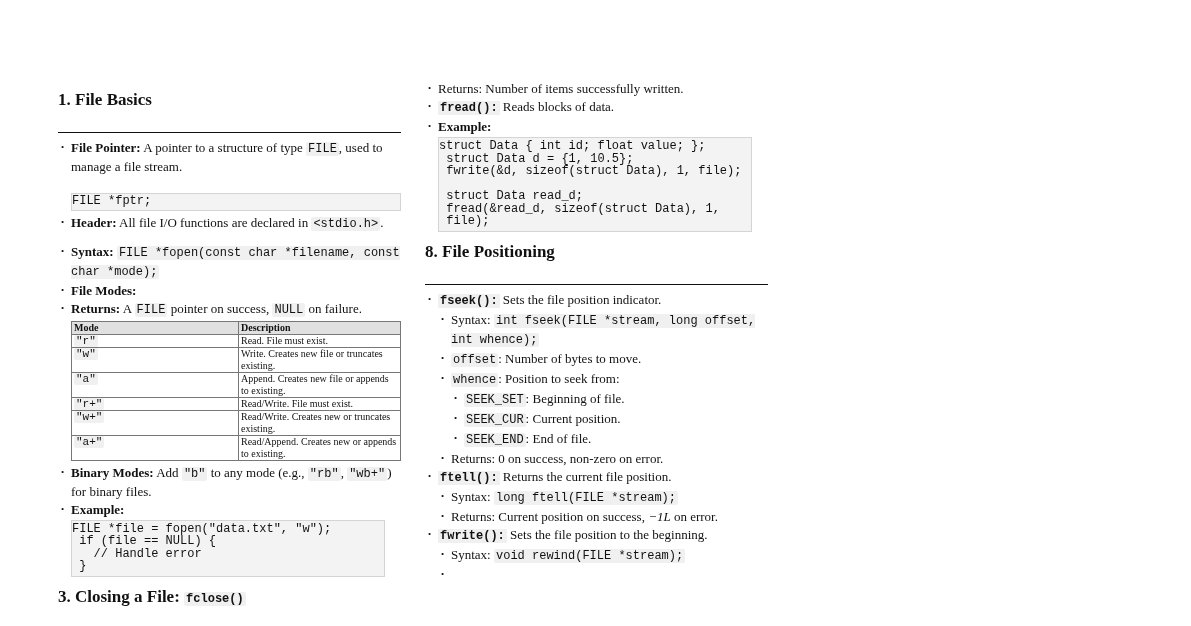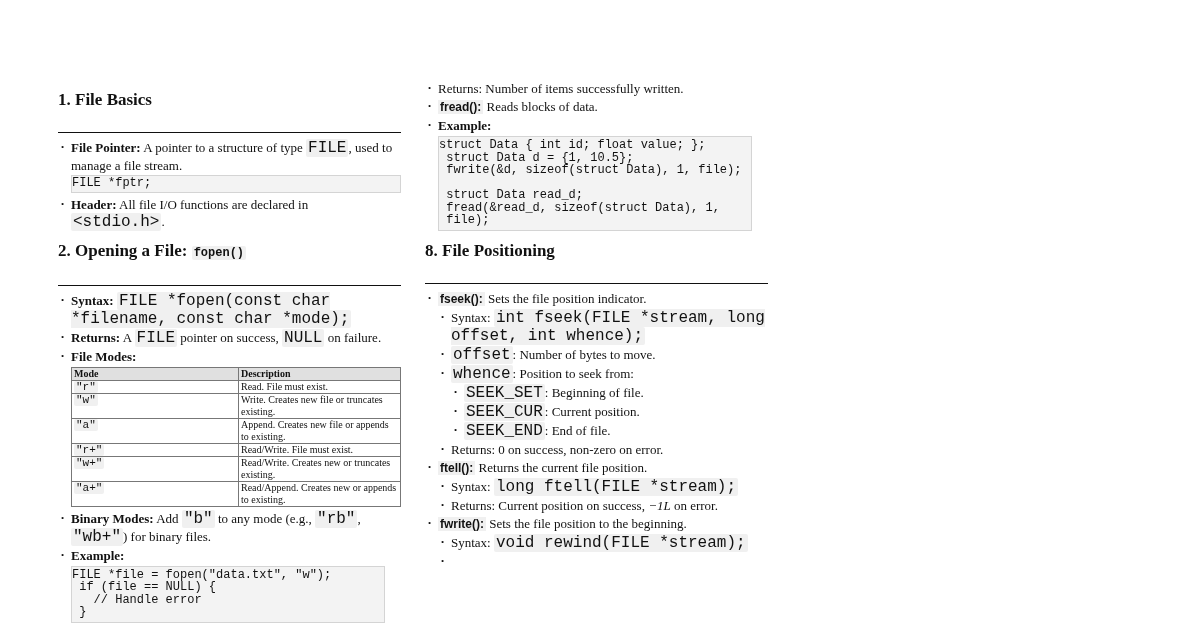--- a/index.html
+++ b/index.html
@@ -11,37 +11,37 @@
     .col-left { left: 58px; top: 90px; }
     .col-right { left: 425px; top: 79px; }
     h2 {
       font-family: "Liberation Serif", serif; font-size: 17px; font-weight: bold;
       margin: 0 0 6px 0; padding-bottom: 22px; border-bottom: 1.5px solid #111;
       line-height: 20px;
     }
     h2 code { font-size: 12px; font-weight: bold; }
     code, .mono {
       font-family: "Liberation Mono", "DejaVu Sans Mono", monospace;
-      background: #f0f0f0; border-radius: 2px; padding: 0 2px; font-size: 16px;
+      background: #f0f0f0; border-radius: 2px; padding: 0 2px; font-size: 12px;
     }
     ul { list-style: none; margin: 0; padding: 0; }
     li { position: relative; padding-left: 13px; line-height: 17px; margin-bottom: 1px; }
     li::before { content: "\2022"; position: absolute; left: 3px; top: 0; font-size: 9px; }
     ul.sub { margin-left: 0; }
     ul.sub > li { padding-left: 13px; }
     ul.sub2 > li { padding-left: 13px; }
     li ul { margin-top: 1px; }
     .b { font-weight: bold; }
-    .bmono { font-family: Liberation Sans, sans-serif; font-weight: bold; background: #f0f0f0; font-size: 12px; padding: 0 2px; }
+    .bmono { font-family: Liberation Mono, monospace; font-weight: bold; background: #f0f0f0; font-size: 12px; padding: 0 2px; }
     pre {
       font-family: "Liberation Mono", "DejaVu Sans Mono", monospace; font-size: 12px;
       background: #f3f3f3; border: 1px solid #d4d4d4; margin: 2px 16px 4px 13px;
       padding: 2px 8px 3px 0; line-height: 12.5px; white-space: pre; overflow: hidden;
     }
-    .pre-inline { margin: 1px 0 3px 13px; padding: 1px 0 2px 0; }
+    .pre-inline { margin: 18px 0 3px 13px; padding: 1px 0 2px 0; }
     table.modes {
       border-collapse: collapse; margin: 2px 0 3px 13px; width: 330px;
       font-family: "Liberation Serif", serif; font-size: 10px;
     }
     table.modes th, table.modes td {
       border: 1.5px solid #777; text-align: left; vertical-align: top;
       padding: 0 2px; line-height: 12px;
     }
     table.modes th { background: #e0e0e0; font-weight: bold; }
     table.modes td.mode code { font-size: 11px; }
@@ -63,30 +63,29 @@
     </ul>
     <pre class="pre-inline">FILE *fptr;</pre>
     <ul>
       <li>
         <span class="b">Header:</span><span> All file I/O functions are declared in </span><code>&lt;stdio.h&gt;</code><span>.</span>
       </li>
     </ul>
   </div>
 
   <div class="section">
-    <h2><span>2. Opening a File: </span><code>fopen()</code></h2>
     <ul>
       <li>
         <span class="b">Syntax:</span> <code>FILE *fopen(const char *filename, const char *mode);</code>
       </li>
       <li>
+        <span class="b">File Modes:</span>
+      </li>
+      <li>
         <span class="b">Returns:</span><span> A </span><code>FILE</code><span> pointer on success, </span><code>NULL</code><span> on failure.</span>
-      </li>
-      <li>
-        <span class="b">File Modes:</span>
       </li>
     </ul>
     <table class="modes">
       <thead>
         <tr>
           <th>Mode</th>
           <th>Description</th>
         </tr>
       </thead>
       <tbody>

